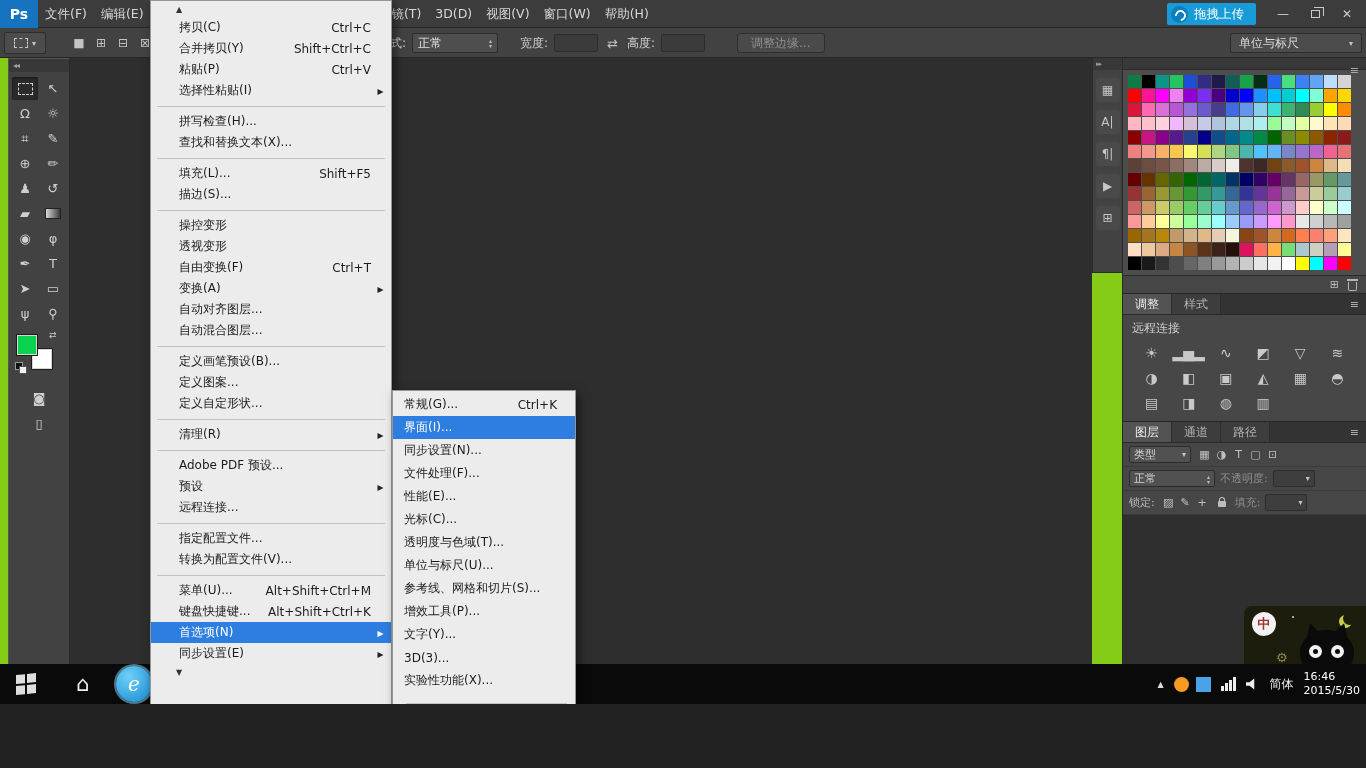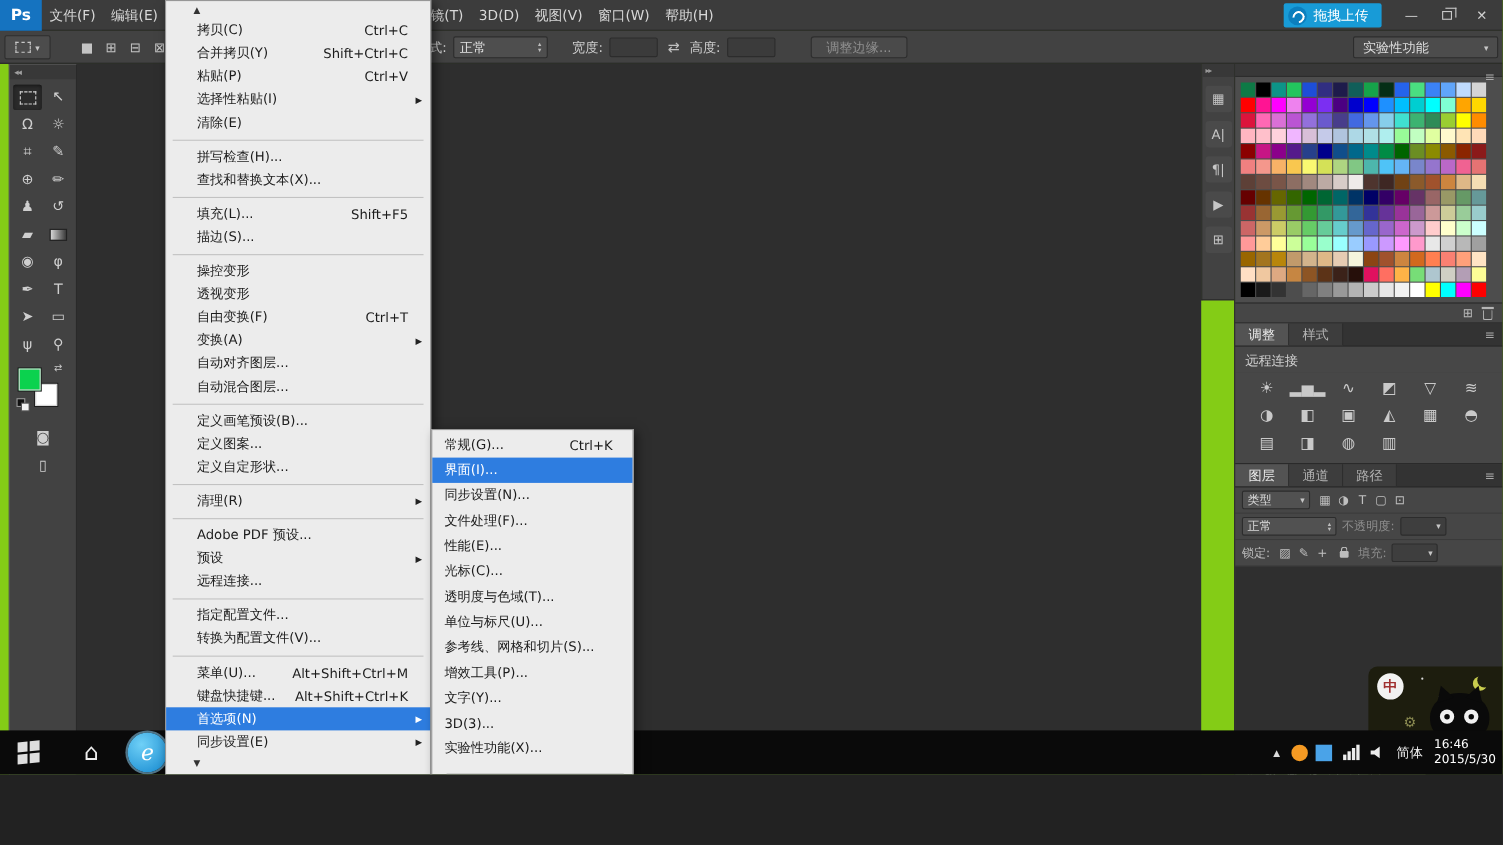--- a/index.html
+++ b/index.html
@@ -207,21 +207,21 @@
           </span>
       </div>
       <span class="opt-label gap">宽度:</span>
       <input class="opt-input" disabled="" style="">
       <span class="swap">⇄</span>
       <span class="opt-label">高度:</span>
       <input class="opt-input" disabled="" style="">
       <button class="refine">调整边缘...</button>
     </div>
     <div class="opt-workspace">
-      <span>实验性功能</span>
+      <span>单位与标尺</span>
       <span class="caret">▾</span>
     </div>
   </div>
 
   <div class="toolbar">
     <div class="tb-top">◂◂</div>
     <div class="tools">
 
         <div class="tool sel dashed">
           
@@ -706,25 +706,20 @@
           <span class="sc">Ctrl+V</span>
 
         </div>
 
         <div class="mi sub">
           <span class="lbl">选择性粘贴(I)</span>
           <span class="sc"></span>
           <span class="sub-arrow">▶</span>
         </div>
 
-        <div class="mi">
-          <span class="lbl">清除(E)</span>
-          <span class="sc"></span>
-
-        </div>
 
         <div class="mi sep">
           
           
           
         </div>
 
         <div class="mi">
           <span class="lbl">拼写检查(H)...</span>
           <span class="sc"></span>

